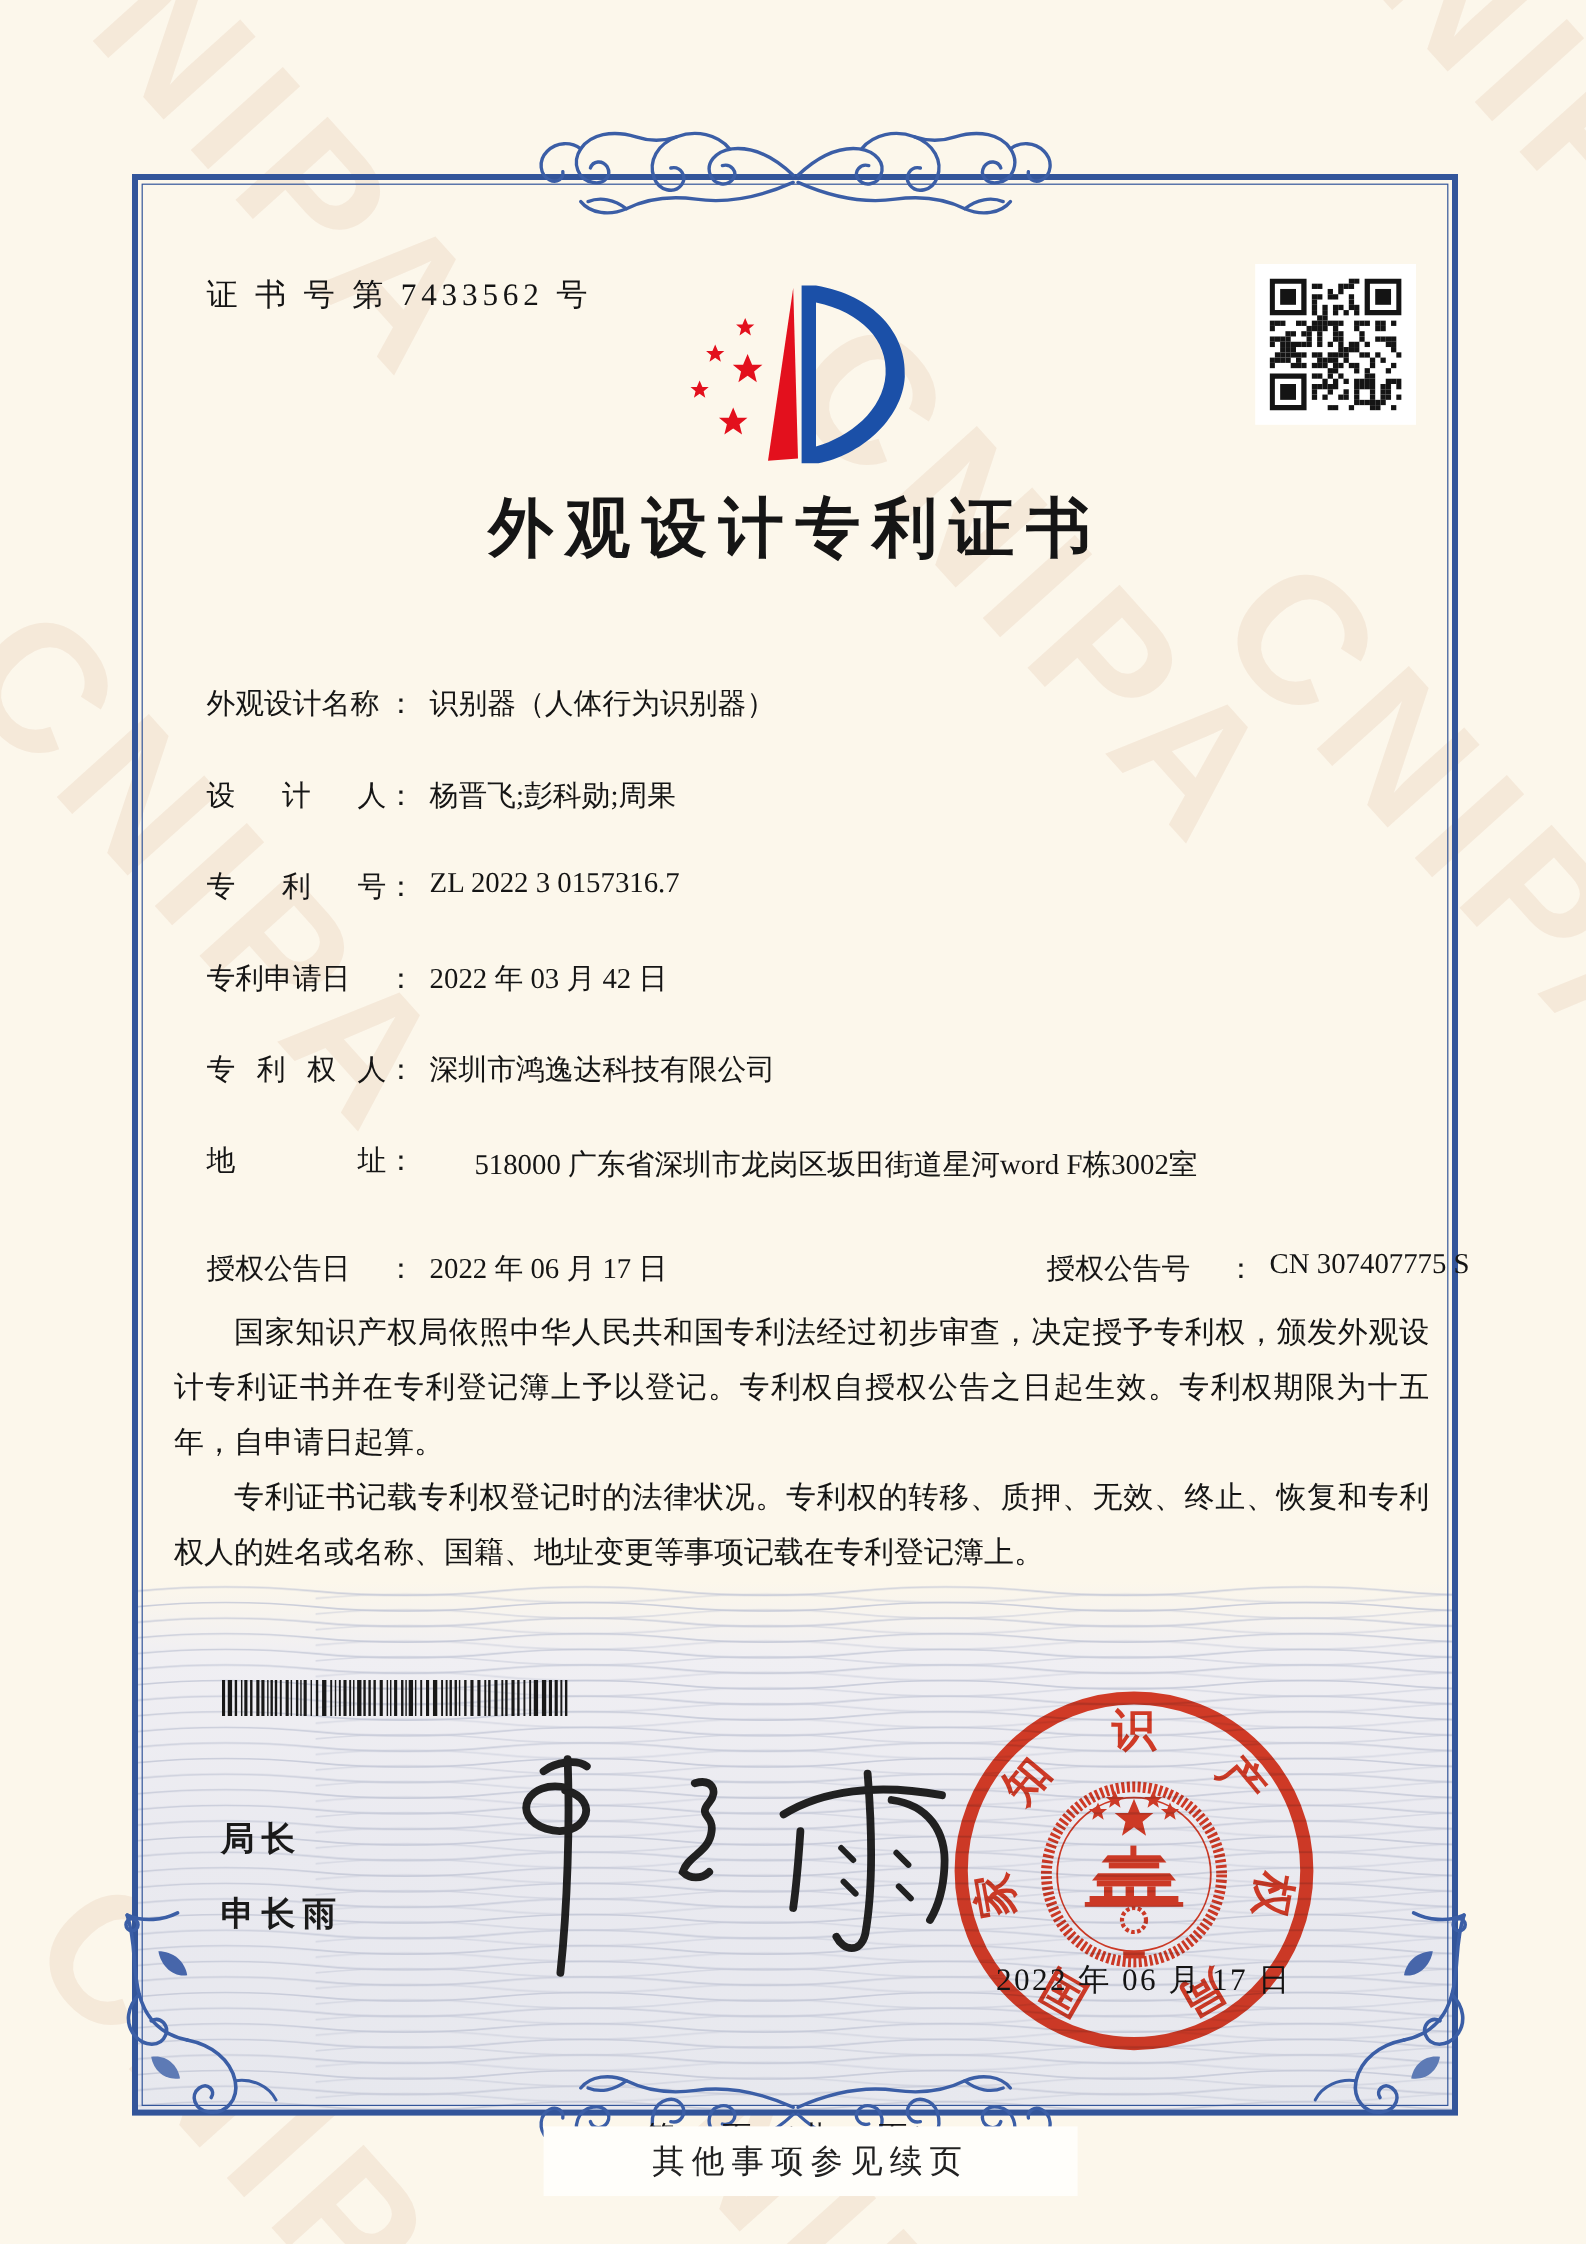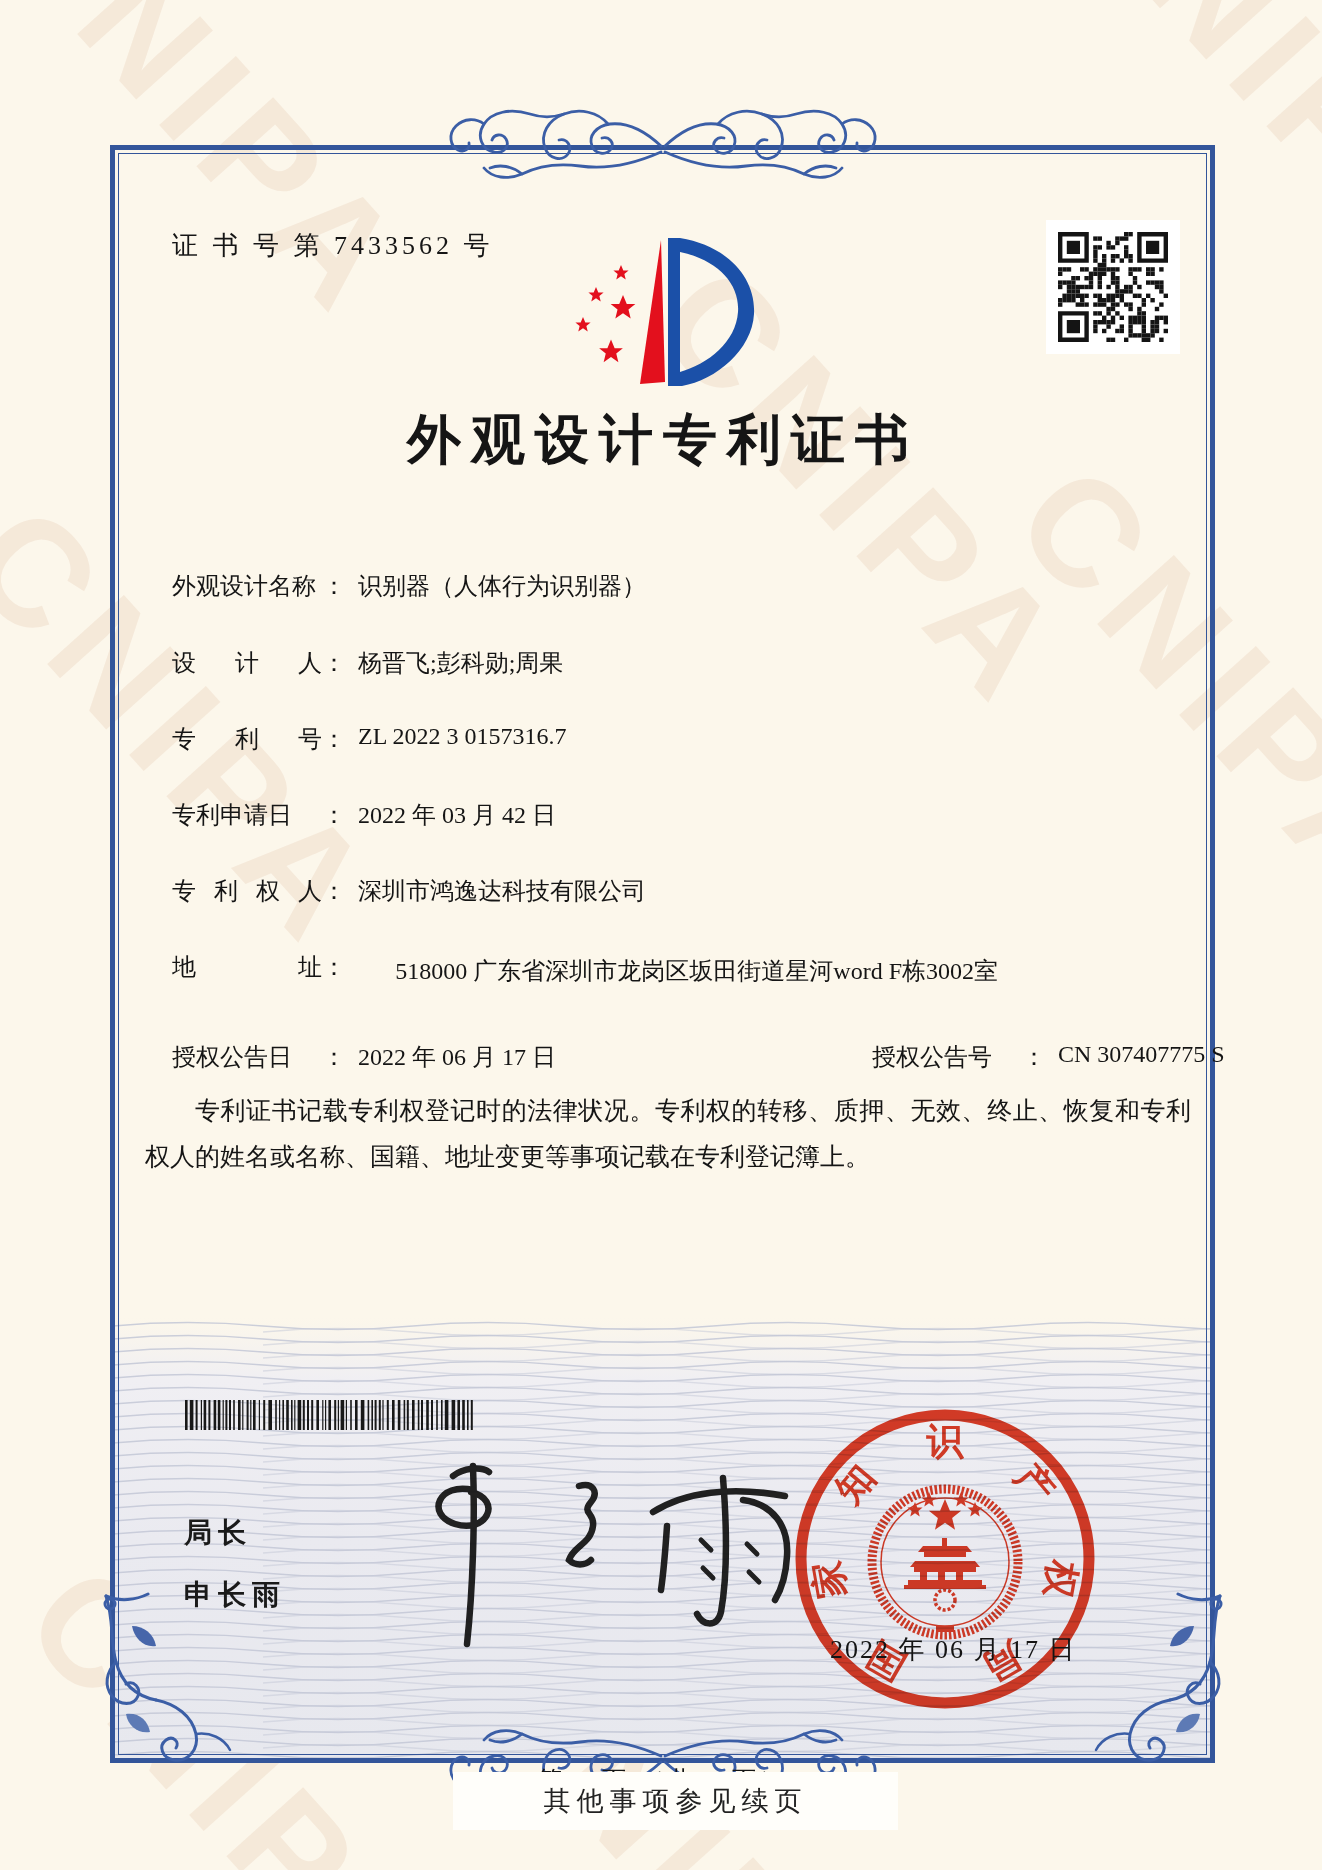--- a/index.html
+++ b/index.html
@@ -371,20 +371,21 @@
 <div class="frow" style="top:1041px;width:1046px;">
   <span>
     <span class="flabel">授权公告日</span><span class="fcolon">：</span><span class="fvalue">2022 年 06 月 17 日</span>
   </span>
   <span class="grant2">
     <span class="flabel">授权公告号</span><span class="fcolon">：</span><span class="fvalue">CN 307407775 S</span>
   </span>
 </div>
 
 <div class="bodytext">
+  <p>国家知识产权局依照中华人民共和国专利法经过初步审查，决定授予专利权，颁发外观设计专利证书并在专利登记簿上予以登记。专利权自授权公告之日起生效。专利权期限为十五年，自申请日起算。</p>
   <p>专利证书记载专利权登记时的法律状况。专利权的转移、质押、无效、终止、恢复和专利权人的姓名或名称、国籍、地址变更等事项记载在专利登记簿上。</p>
 </div>
 
 <svg id="barcode-svg" class="abs" style="left:185px;top:1400px;z-index:5;" width="293" height="30">
     <rect x="0" y="0" width="2.6" height="30" fill="#181818"></rect>
     <rect x="4.800000000000001" y="0" width="3.6" height="30" fill="#181818"></rect>
     <rect x="10.600000000000001" y="0" width="2" height="30" fill="#181818"></rect>
     <rect x="15.8" y="0" width="1.2" height="30" fill="#181818"></rect>
     <rect x="18.6" y="0" width="2.6" height="30" fill="#181818"></rect>
     <rect x="23.400000000000002" y="0" width="2" height="30" fill="#181818"></rect>

